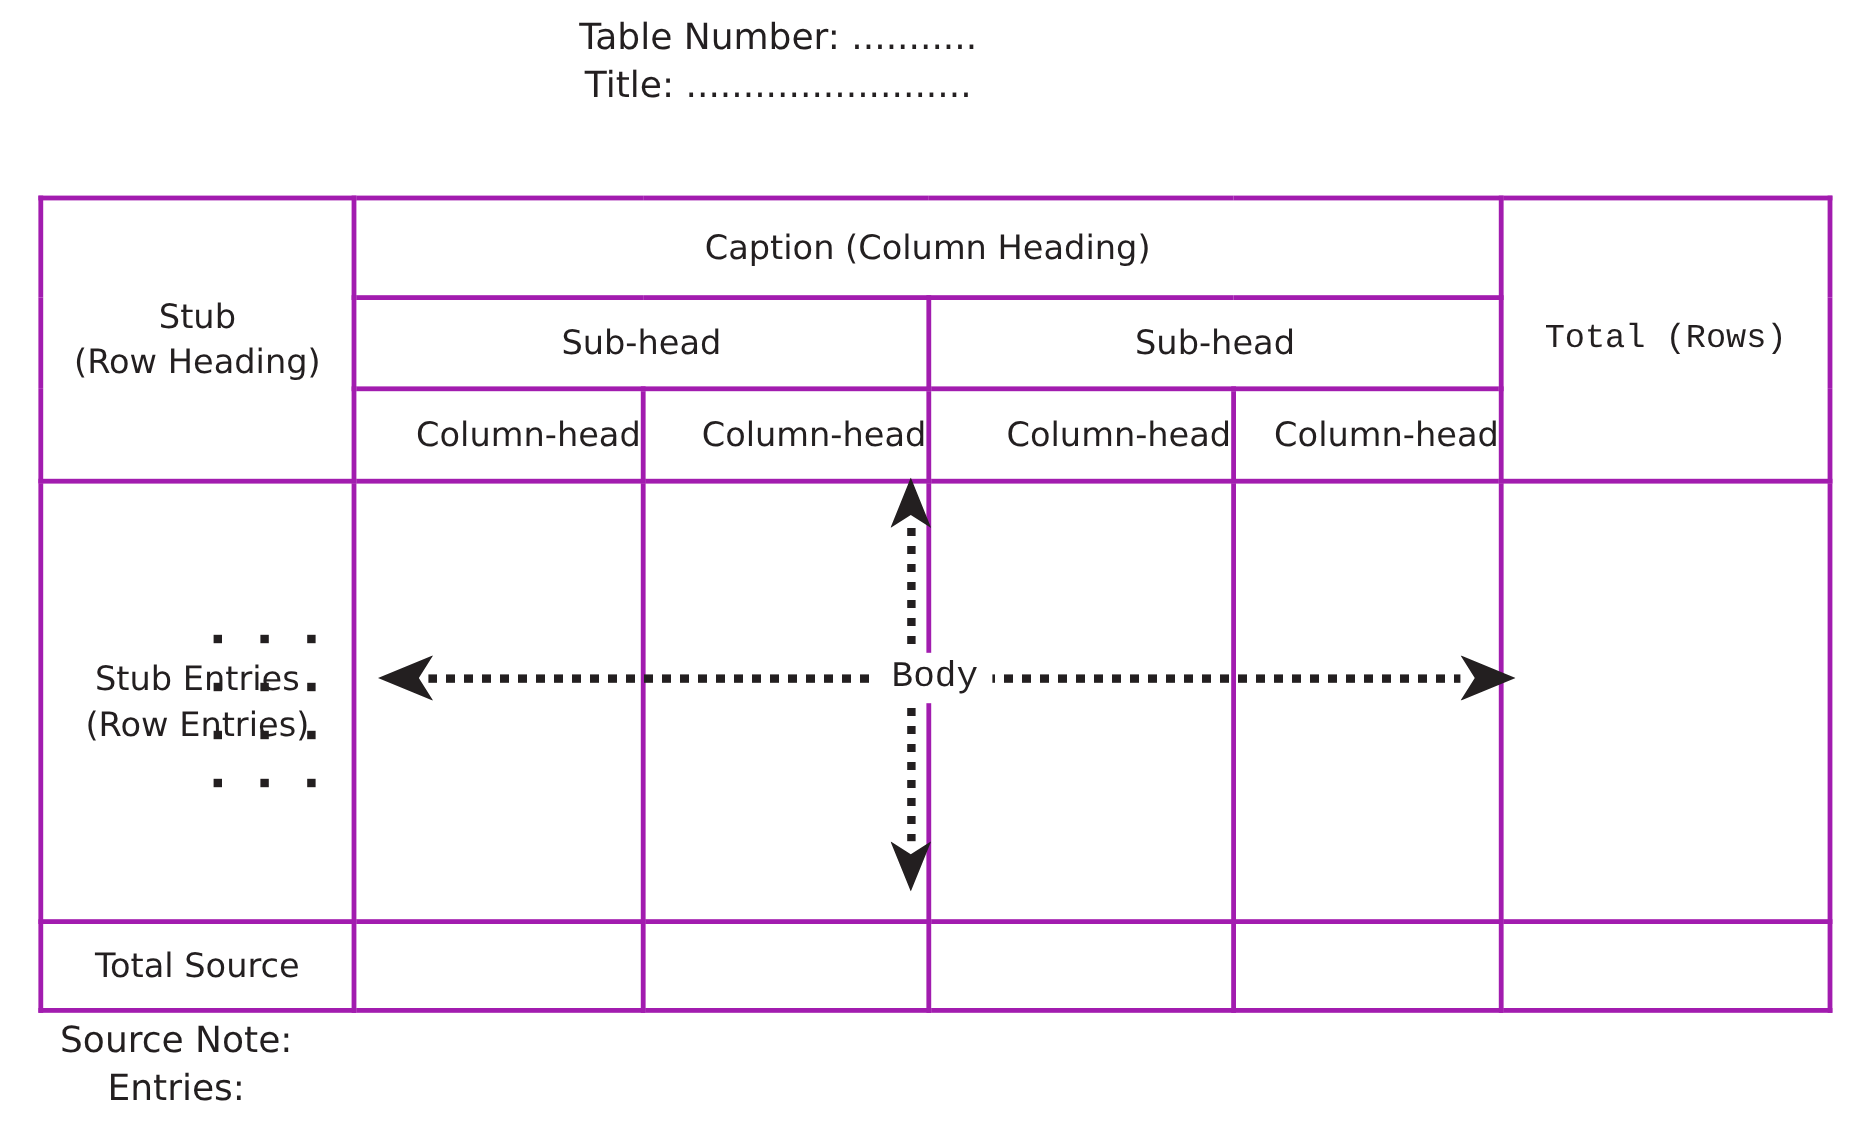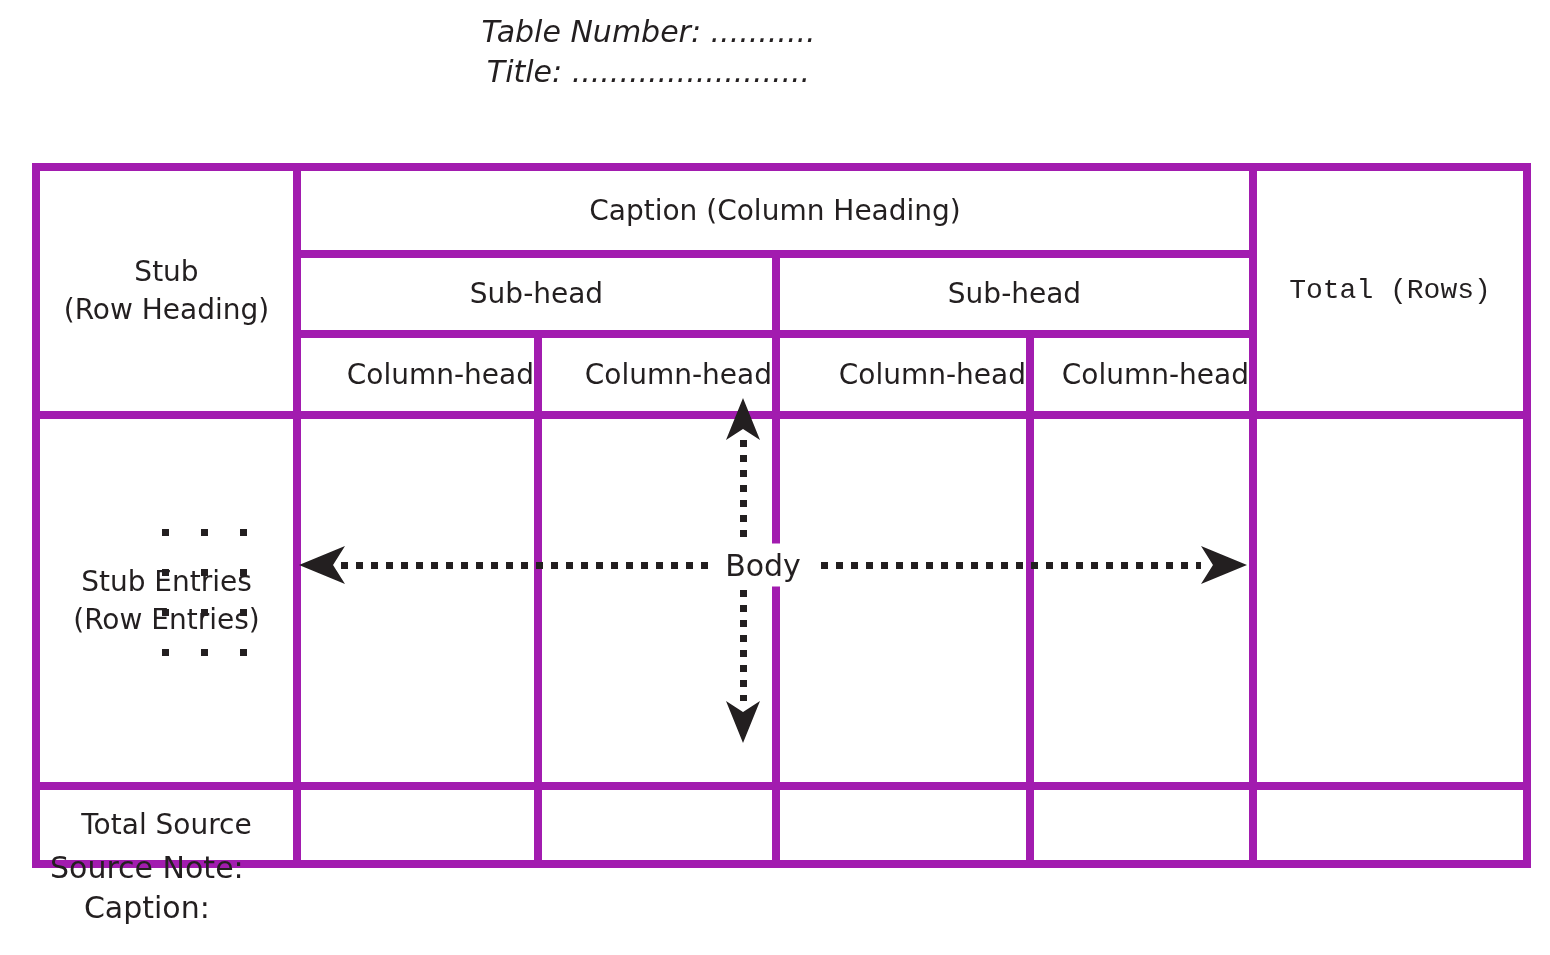--- a/index.html
+++ b/index.html
@@ -3,42 +3,42 @@
 <meta charset="utf-8">
 <style>
   html,body{margin:0;padding:0;background:#ffffff;}
   .canvas{
     position:relative;width:1550px;height:955px;background:#ffffff;
     font-family:"DejaVu Sans",sans-serif;color:#231f20;overflow:hidden;
   }
   
   .top-note{
     position:absolute;left:0;top:12px;width:1297px;
-    text-align:center;font-size:30px;line-height:40px;color:#231f20;font-style:italic;
+    text-align:center;font-size:30px;line-height:40px;color:#231f20;
   }
   
   .table-wrap{position:absolute;left:32px;top:163px;width:1491px;height:657px;}
   table.fmt{
     border-collapse:collapse;table-layout:fixed;
     width:1491px;height:657px;background:#ffffff;
   }
   table.fmt td{
-    border:8px solid #a21caf;text-align:center;vertical-align:middle;
+    border:4px solid #a21caf;text-align:center;vertical-align:middle;
     font-size:28px;line-height:38px;padding:0;overflow:hidden;
   }
   tr.r-caption td{height:79px;}
   tr.r-subhead td{height:72px;}
   tr.r-colhead td{height:73px;text-align:right;}
   tr.r-body td{height:363px;}
   tr.r-total td{height:70px;}
   td.stub-head{padding-bottom:34px;}
   td.total-rows{padding-bottom:18px;font-family:Liberation Mono, monospace;}
   td.stub-entries{vertical-align:top;padding-top:18px;}
   
-  .overlay{position:absolute;left:0;top:0;width:1491px;height:657px;pointer-events:none;}
+  .overlay{position:absolute;left:16px;top:0;width:1491px;height:657px;pointer-events:none;font-family:Liberation Mono, monospace;}
   .dots-grid{
     position:absolute;left:130px;top:366px;
     display:grid;grid-template-columns:repeat(3,7px);grid-template-rows:repeat(4,7px);
     column-gap:32px;row-gap:33px;
   }
   .dots-grid .dot{width:7px;height:7px;background:#231f20;}
   .h-dotted{
     position:absolute;left:309px;top:399px;width:860px;height:7px;
     background:repeating-linear-gradient(90deg,#231f20 0 7px,transparent 7px 15px);
   }
@@ -146,16 +146,16 @@
       <div class="ah ah-up"></div>
       <div class="ah ah-down"></div>
       <div class="ah ah-left"></div>
       <div class="ah ah-right"></div>
       <div class="body-label">Body</div>
     </div>
   </div>
 
   <div class="footer-note">
     <div>Source Note:</div>
-    <div>Caption:</div>
+    <div>Entries:</div>
   </div>
 
 </div>
 
 </body></html>

